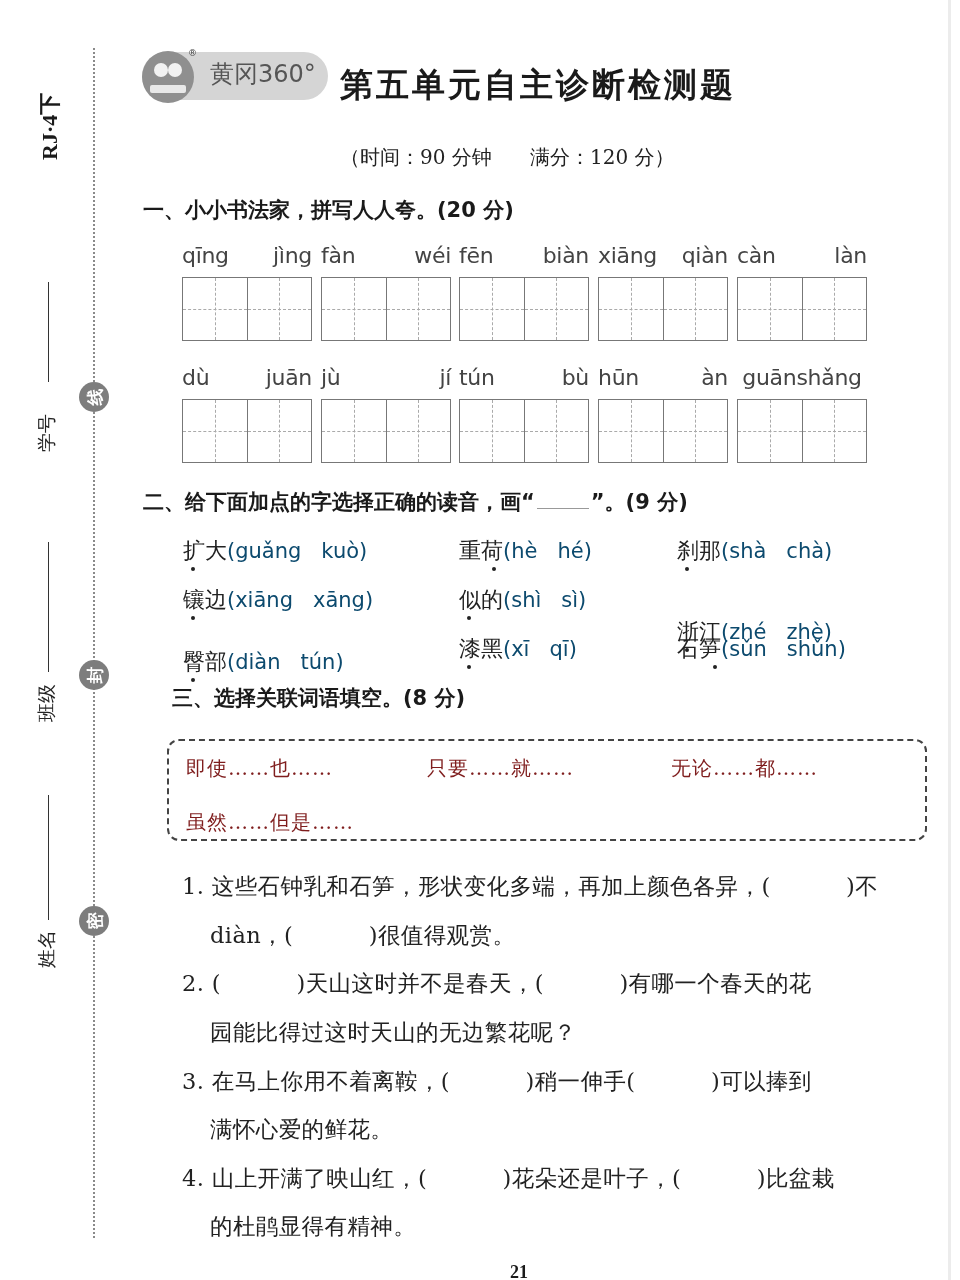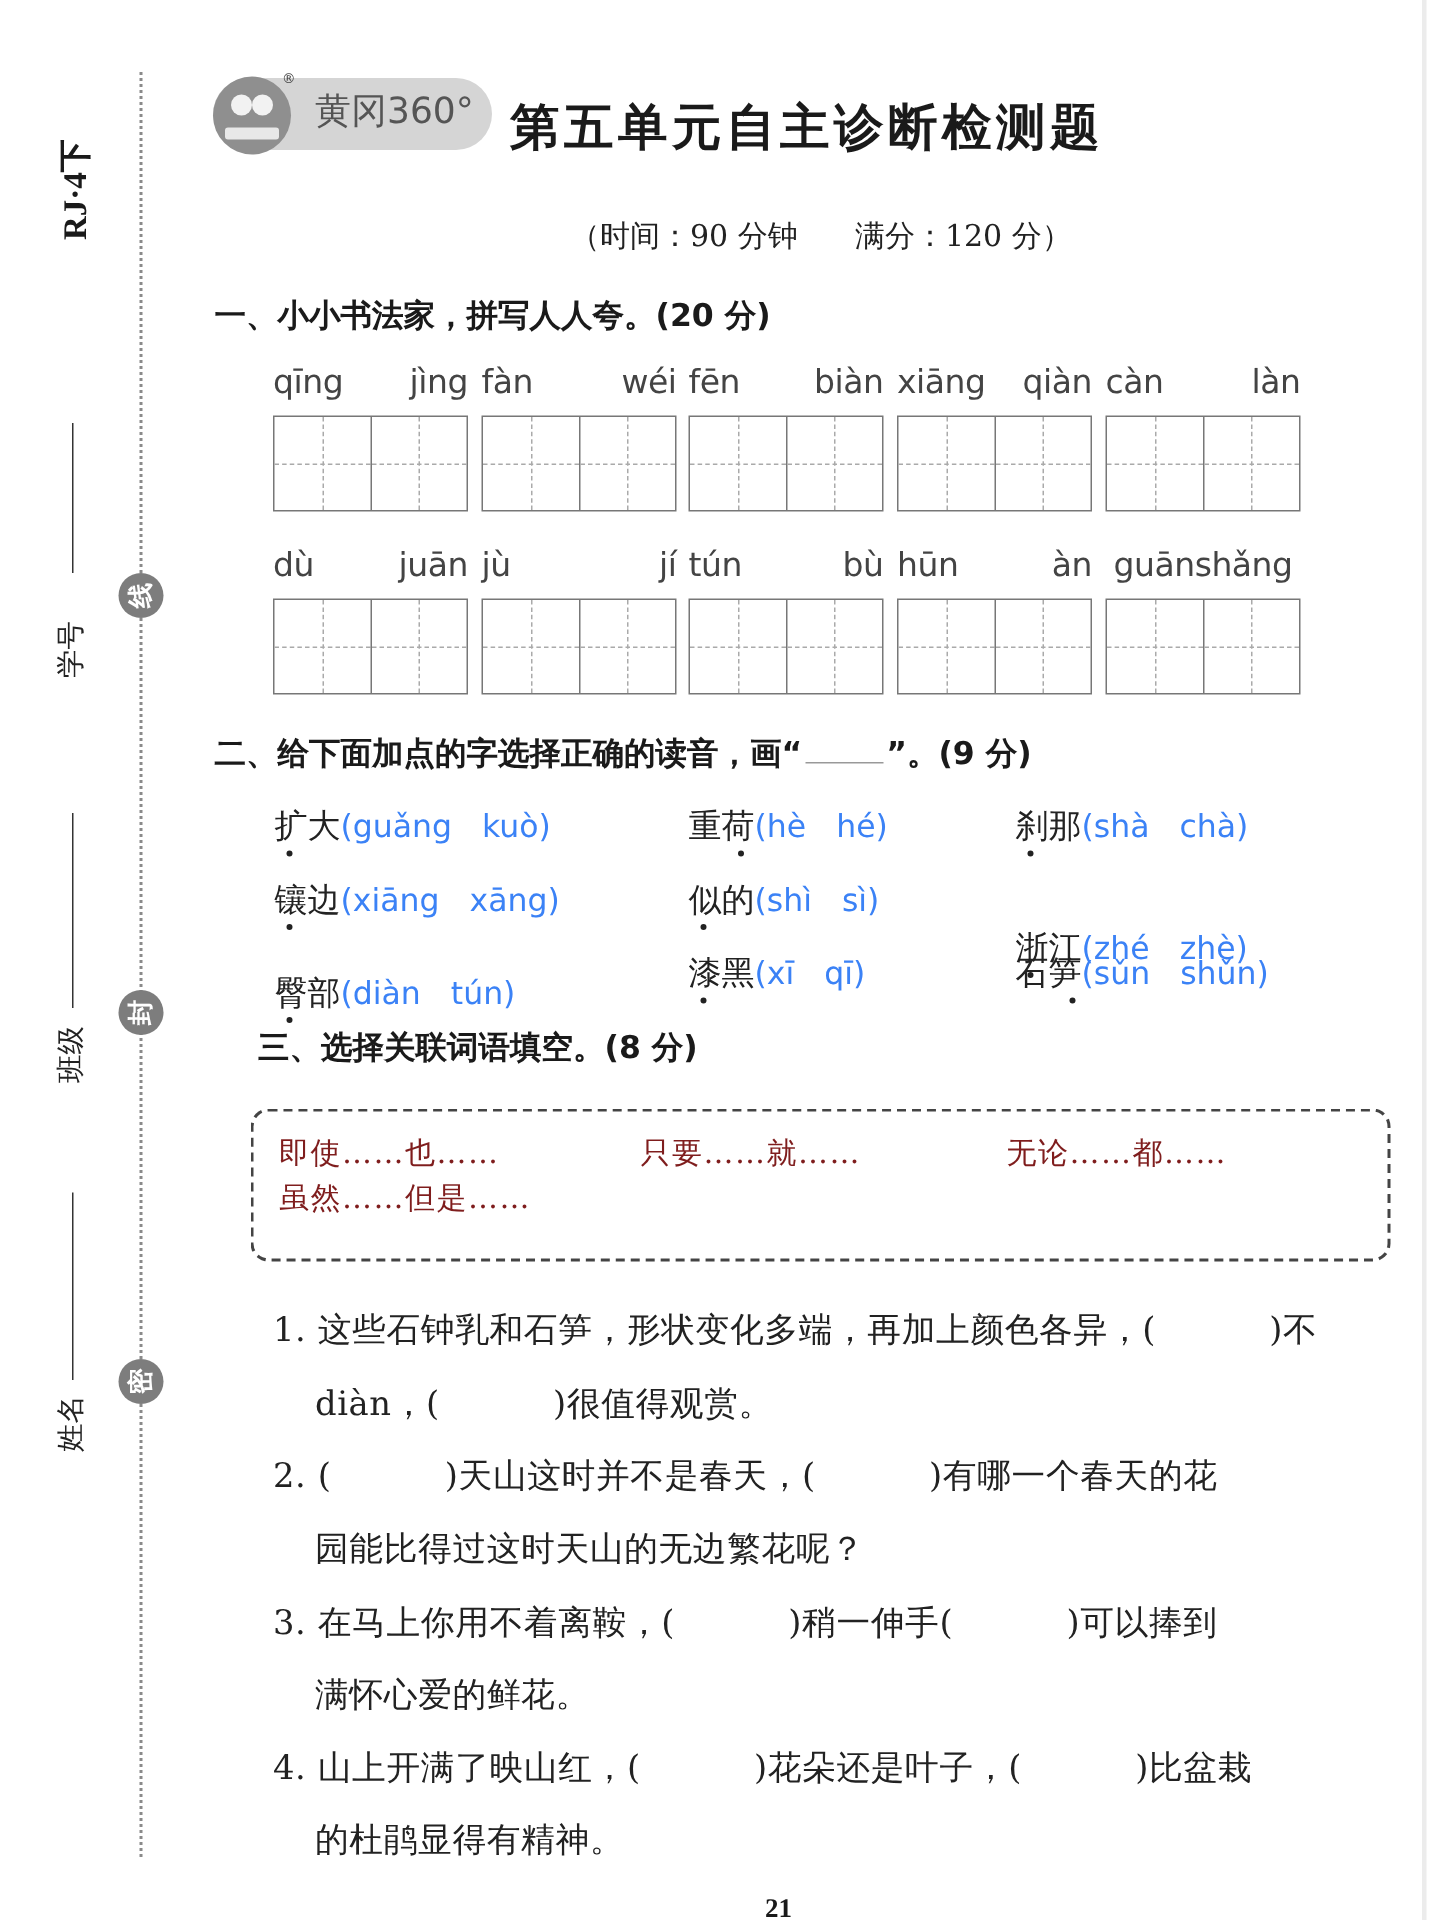--- a/index.html
+++ b/index.html
@@ -46,21 +46,21 @@
   .brand-reg { position:absolute; left:188px; top:48px; font-size:9px; color:#444; font-family:"DejaVu Sans",sans-serif; }
   .brand-name {
     position:absolute; left:210px; top:58px; font-family:"DejaVu Sans",sans-serif;
     font-size:24px; color:#555;
   }
   .page-title {
     position:absolute; left:340px; top:63px; font-family:"DejaVu Sans",sans-serif;
     font-size:33px; font-weight:bold; letter-spacing:3px; color:#1a1a1a;
   }
   .exam-info {
-    position:absolute; left:340px; top:144px; font-size:20px; color:#222; white-space:pre;margin-left:40px;
+    position:absolute; left:340px; top:144px; font-size:20px; color:#222; white-space:pre;
   }
 
   .section-heading {
     position:absolute; left:143px; font-family:"DejaVu Sans",sans-serif;
     font-size:21px; font-weight:bold; color:#1a1a1a; white-space:nowrap;
   }
   .section-heading .blank-line { display:inline-block; width:52px; border-bottom:1.5px solid #999; margin:0 2px; height:18px; vertical-align:baseline; }
 
   
   .grid-row { position:absolute; left:182px; width:690px; }
@@ -77,21 +77,21 @@
   .cell { position:relative; flex:1; height:100%; }
   .cell + .cell { border-left:1.5px solid #777; }
   .cell::before { content:""; position:absolute; left:50%; top:0; height:100%; border-left:1px dashed #aaa; }
   .cell::after { content:""; position:absolute; top:50%; left:0; width:100%; border-top:1px dashed #aaa; }
 
   
   .reading {
     position:absolute; font-size:22px; color:#222; white-space:pre;
   }
   .reading .word { position:relative; font-family:"DejaVu Serif",serif; }
-  .reading .py { font-family:"DejaVu Sans",sans-serif; color:#3b82f6; font-size:21px; }
+  .reading .py { font-family:"DejaVu Sans",sans-serif; color:#0c4a6e; font-size:21px; }
   .dot { position:absolute; width:4px; height:4px; background:#222; border-radius:50%; top:31px; }
 
   
   .word-bank {
     position:absolute; left:167px; top:739px; width:760px; height:102px;
     border:2px dashed #444; border-radius:12px; box-sizing:border-box;
   }
   .bank-item { position:absolute; font-family:"DejaVu Serif",serif; font-size:20px; color:#7f1d1d; white-space:nowrap; letter-spacing:1px; }
 
   .q-line {
@@ -253,21 +253,21 @@
 <div class="reading" style="left:183px;top:647px;"><span class="word">臀部</span><span class="py">(diàn   tún)</span><i class="dot" style="left:8px;"></i></div>
 <div class="reading" style="left:459px;top:634px;"><span class="word">漆黑</span><span class="py">(xī   qī)</span><i class="dot" style="left:8px;"></i></div>
 <div class="reading" style="left:677px;top:634px;"><span class="word">石笋</span><span class="py">(sǔn   shǔn)</span><i class="dot" style="left:36px;"></i></div>
 
 <div class="section-heading" style="top:684px;margin-left:29px;">三、选择关联词语填空。(8 分)</div>
 
 <div class="word-bank">
   <div class="bank-item" style="left:17px;top:14px;">即使……也……</div>
   <div class="bank-item" style="left:258px;top:14px;">只要……就……</div>
   <div class="bank-item" style="left:502px;top:14px;">无论……都……</div>
-  <div class="bank-item" style="left:17px;top:44px;text-align:right;">虽然……但是……</div>
+  <div class="bank-item" style="left:17px;top:68px;text-align:right;">虽然……但是……</div>
 </div>
 
 <div class="q-line" style="left:182px;top:871px;">1. 这些石钟乳和石笋，形状变化多端，再加上颜色各异，(          )不</div>
 <div class="q-line" style="left:210px;top:920px;">diàn，(          )很值得观赏。</div>
 <div class="q-line" style="left:182px;top:968px;">2. (          )天山这时并不是春天，(          )有哪一个春天的花</div>
 <div class="q-line" style="left:210px;top:1017px;">园能比得过这时天山的无边繁花呢？</div>
 <div class="q-line" style="left:182px;top:1066px;">3. 在马上你用不着离鞍，(          )稍一伸手(          )可以捧到</div>
 <div class="q-line" style="left:210px;top:1114px;">满怀心爱的鲜花。</div>
 <div class="q-line" style="left:182px;top:1163px;">4. 山上开满了映山红，(          )花朵还是叶子，(          )比盆栽</div>
 <div class="q-line" style="left:210px;top:1211px;">的杜鹃显得有精神。</div>

